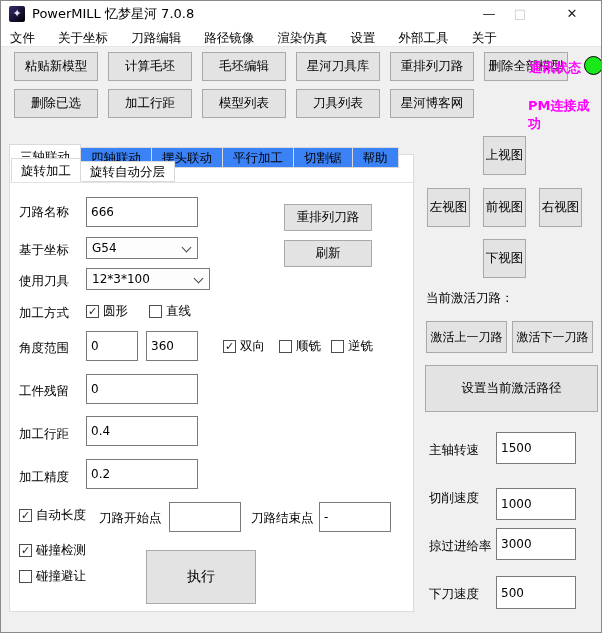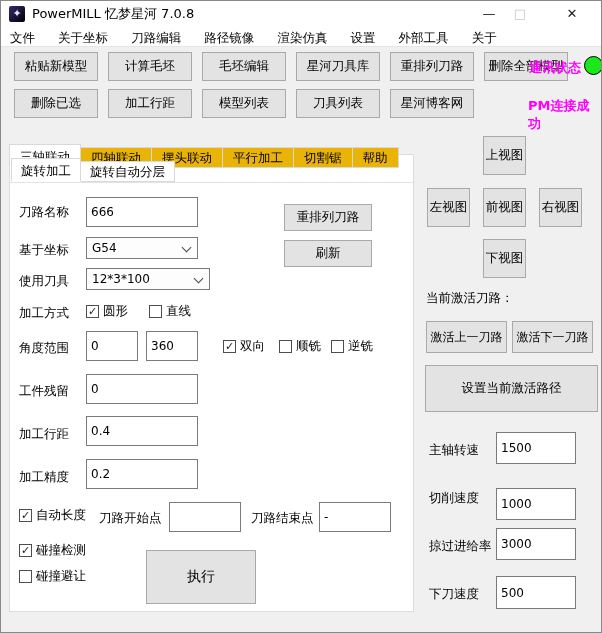--- a/index.html
+++ b/index.html
@@ -36,21 +36,21 @@
 
   
   .toolrow { position:absolute; left:13px; display:flex; gap:10px; }
   .toolrow .btn { position:static; width:84px; height:29px; }
   .statustext { position:absolute; font-size:13px; font-weight:bold; }
   .indicator { position:absolute; left:583px; top:55px; width:19px; height:19px; border-radius:50%;
                border:1px solid #000; }
 
   
   .tabs { position:absolute; left:8px; top:143px; display:flex; align-items:flex-end; z-index:3; }
-  .tab { height:21px; line-height:20px; padding:0 10px; font-size:12.5px; background:#eab308;
+  .tab { height:21px; line-height:20px; padding:0 10px; font-size:12.5px; background:#3b82f6;
          border:1px solid #d9d9d9; margin-right:-1px; }
   .tab.active { background:#fff; height:24px; line-height:23px; border-bottom:1px solid #fff; z-index:4; position:relative; }
 
   .panel { position:absolute; left:8px; top:153px; width:405px; height:458px; background:#fff;
            border:1px solid #dcdcdc; }
 
   .subtabs { position:absolute; left:10px; top:157px; display:flex; align-items:flex-end; z-index:5; }
   .subtab { height:21px; line-height:20px; padding:0 9px; font-size:12.5px; background:#fff;
             border:1px solid #d9d9d9; margin-right:-1px; }
   .subtab.active { height:24px; line-height:23px; border-bottom:1px solid #fff; position:relative; z-index:6; }

